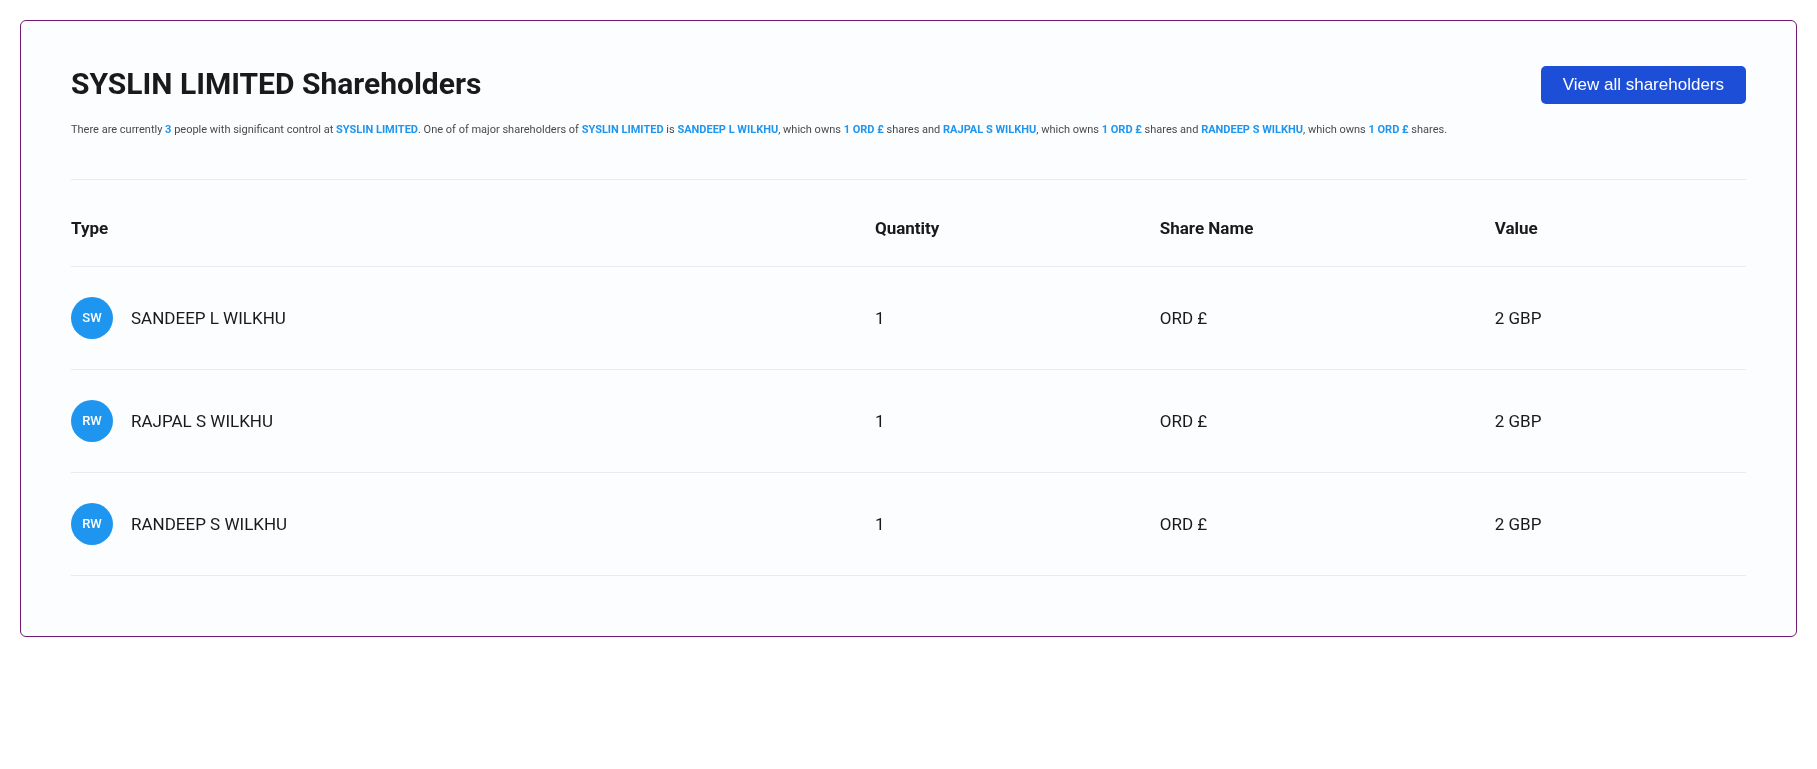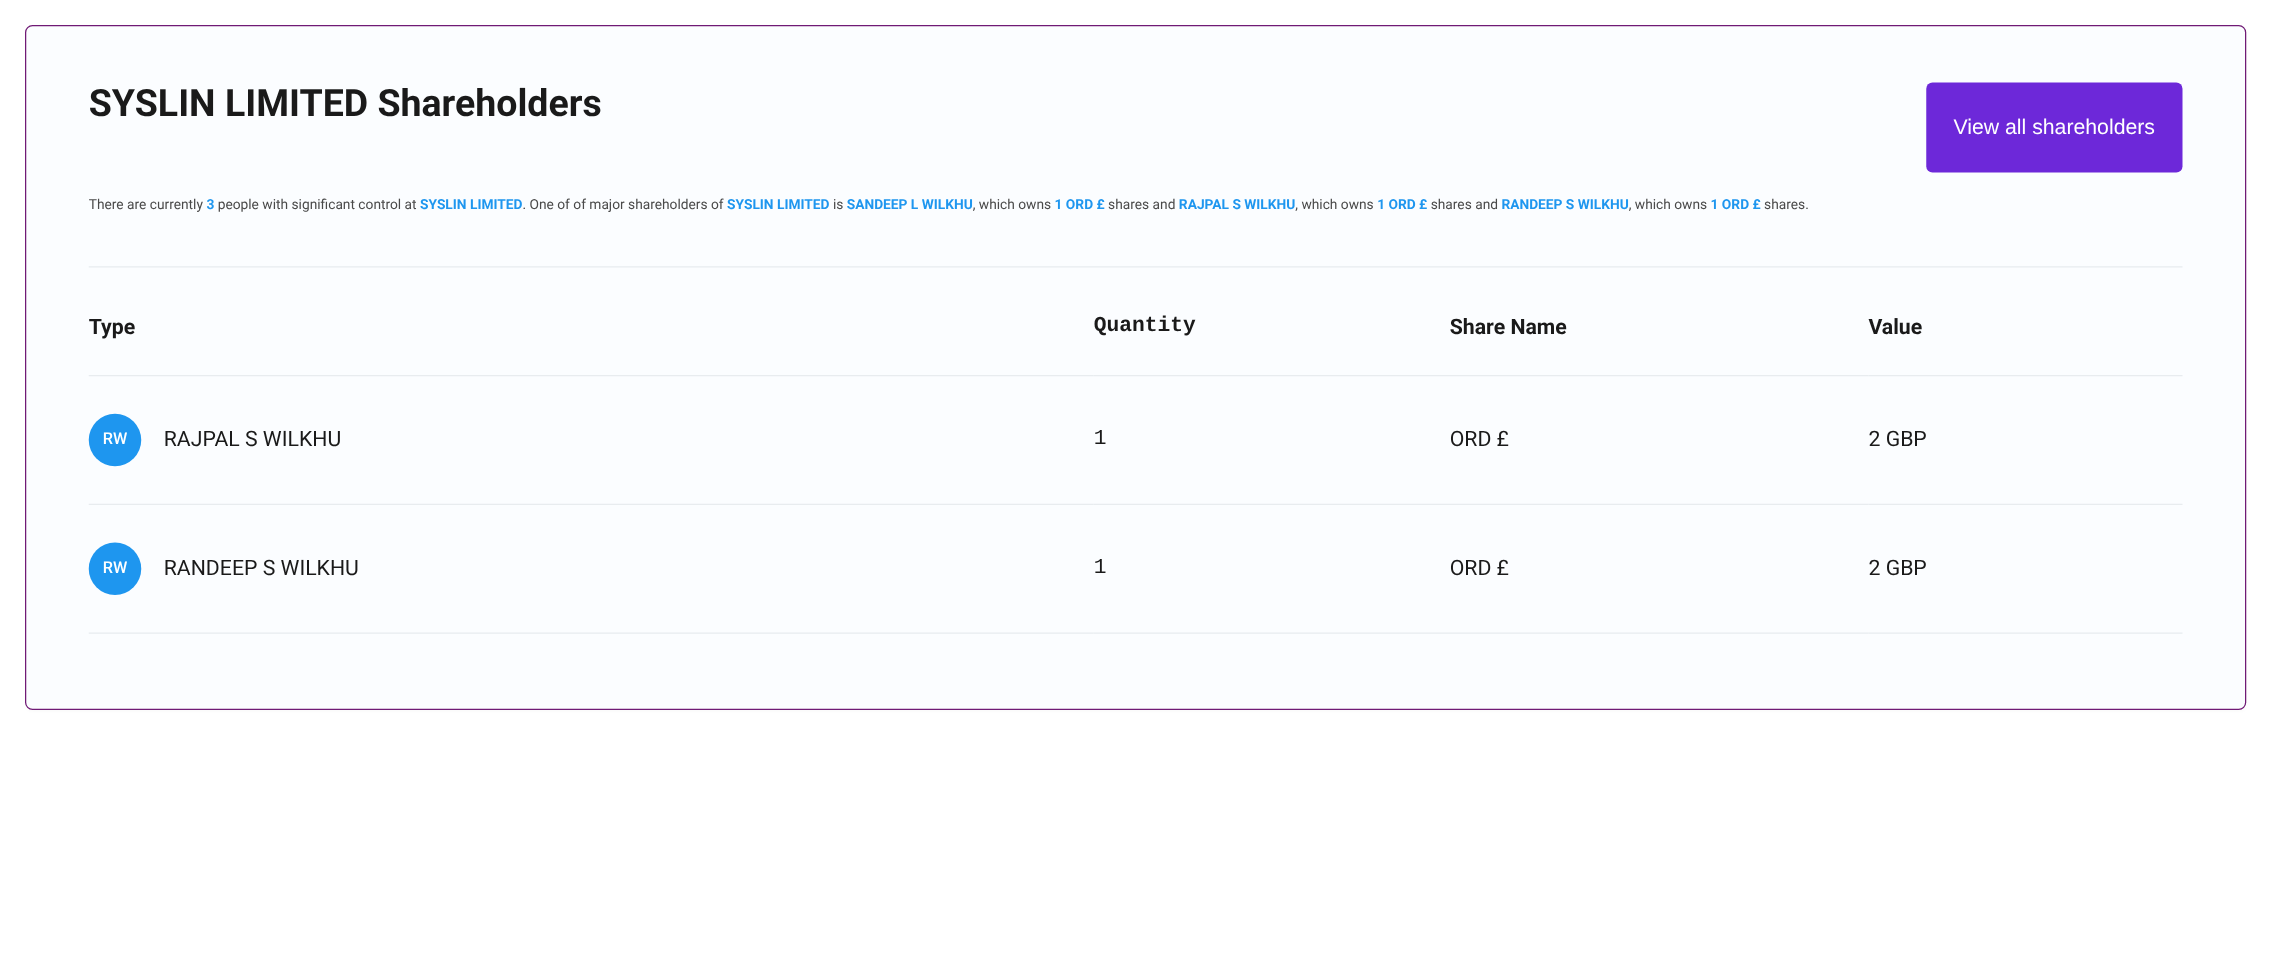--- a/index.html
+++ b/index.html
@@ -26,25 +26,25 @@
       justify-content: space-between;
       align-items: flex-start;
       margin-bottom: 18px;
     }
     .title {
       font-size: 30px;
       font-weight: 700;
       color: #1a1a1a;
     }
     .view-all-btn {
-      background: #6d28d9;
+      background: #1d4ed8;
       color: #ffffff;
       border: none;
       border-radius: 5px;
-      padding: 26px 22px;
+      padding: 9px 22px;
       font-size: 17px;
       font-weight: 500;
       cursor: pointer;
     }
     .description {
       font-size: 11px;
       line-height: 1.5;
       color: #4a4a4a;
       margin-bottom: 40px;
     }
@@ -88,21 +88,21 @@
       background: #1e96ef;
       color: #ffffff;
       display: flex;
       align-items: center;
       justify-content: center;
       font-size: 13px;
       font-weight: 500;
       flex-shrink: 0;
     }
     .col-name { width: 48%; }
-    .col-qty { width: 17%; font-family: Liberation Mono, monospace; }
+    .col-qty { width: 17%; }
     .col-type { width: 20%; }
     .col-value { width: 15%; }
   </style>
 </head>
 <body>
 
 <div class="card">
   <div class="header-row">
     <h1 class="title">SYSLIN LIMITED Shareholders</h1>
     <button class="view-all-btn">View all shareholders</button>
@@ -120,20 +120,31 @@
         <th class="col-name">Type</th>
         <th class="col-qty">Quantity</th>
         <th class="col-type">Share Name</th>
         <th class="col-value">Value</th>
       </tr>
     </thead>
     <tbody>
       <tr>
         <td class="col-name">
           <div class="name-cell">
+            <div class="avatar">SW</div>
+            <span>SANDEEP L WILKHU</span>
+          </div>
+        </td>
+        <td class="col-qty">1</td>
+        <td class="col-type">ORD £</td>
+        <td class="col-value">2 GBP</td>
+      </tr>
+      <tr>
+        <td class="col-name">
+          <div class="name-cell">
             <div class="avatar">RW</div>
             <span>RAJPAL S WILKHU</span>
           </div>
         </td>
         <td class="col-qty">1</td>
         <td class="col-type">ORD £</td>
         <td class="col-value">2 GBP</td>
       </tr>
       <tr>
         <td class="col-name">

